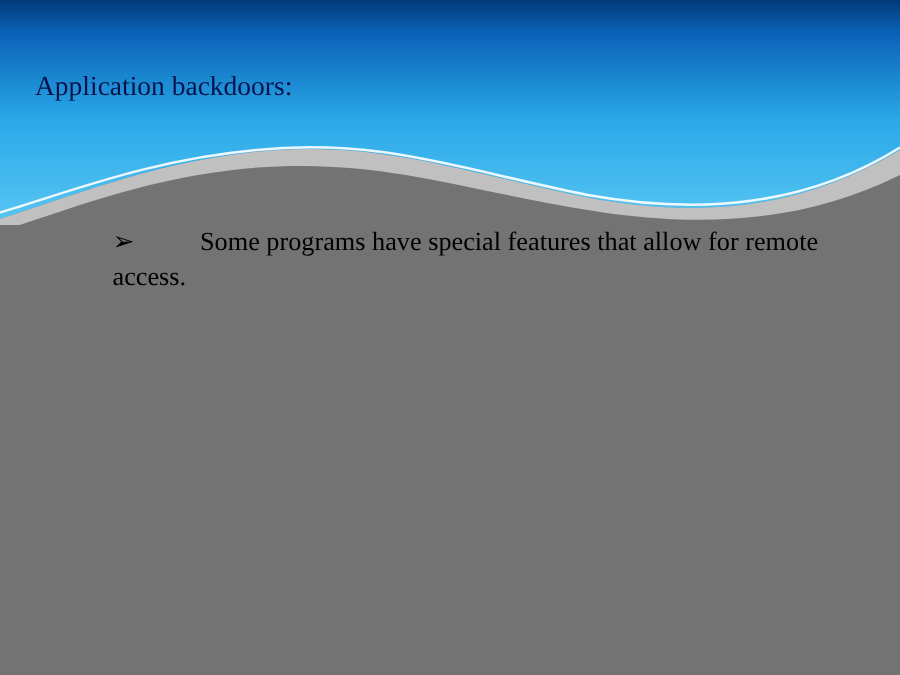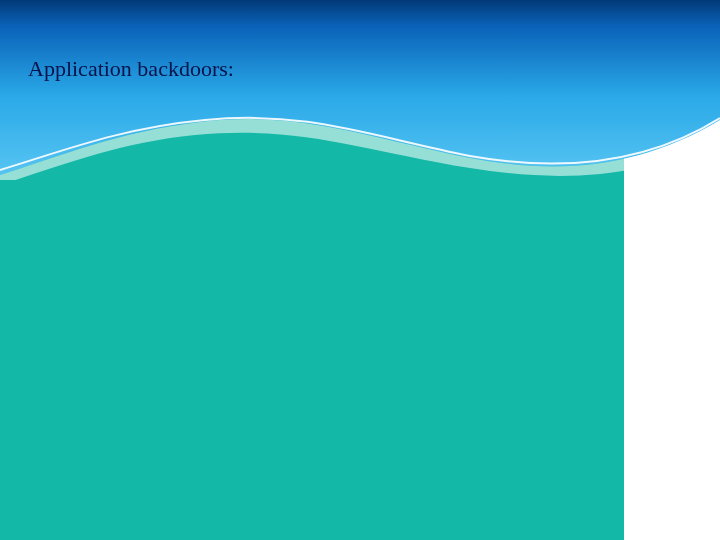--- a/index.html
+++ b/index.html
@@ -6,23 +6,23 @@
     margin: 0;
     padding: 0;
     width: 720px;
     height: 540px;
     overflow: hidden;
     font-family: Georgia, 'Times New Roman', serif;
     background: #ffffff;
   }
   .slide {
     position: relative;
-    width: 624px;
+    width: 720px;
     height: 540px;
-    background: #14b8a6;
+    background: #737373;
   }
   .header-bg {
     position: absolute;
     top: 0;
     left: 0;
     width: 720px;
     height: 180px;
     z-index: 0;
   }
   .title {
@@ -90,17 +90,20 @@
     <path fill="none" stroke="#ffffff" stroke-width="2" stroke-opacity="0.9" d="M0,170
              C60,152 120,128 205,120
              C305,110 370,136 470,156
              C560,172 645,165 720,118"></path>
   </svg>
 
   <div class="title">Application backdoors:</div>
 
   <div class="content">
 
+    <div class="bullet-item">
+      <span class="bullet-glyph">➢</span><span class="bullet-gap"></span><span>Some programs have special features that allow for remote access.</span>
+    </div>
 
 
   </div>
 
 </div>
 
 </body></html>

